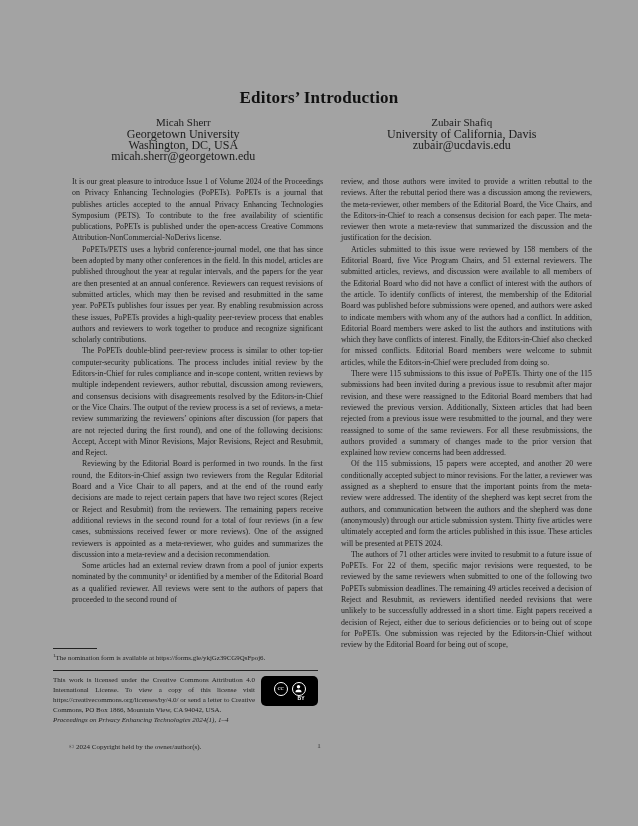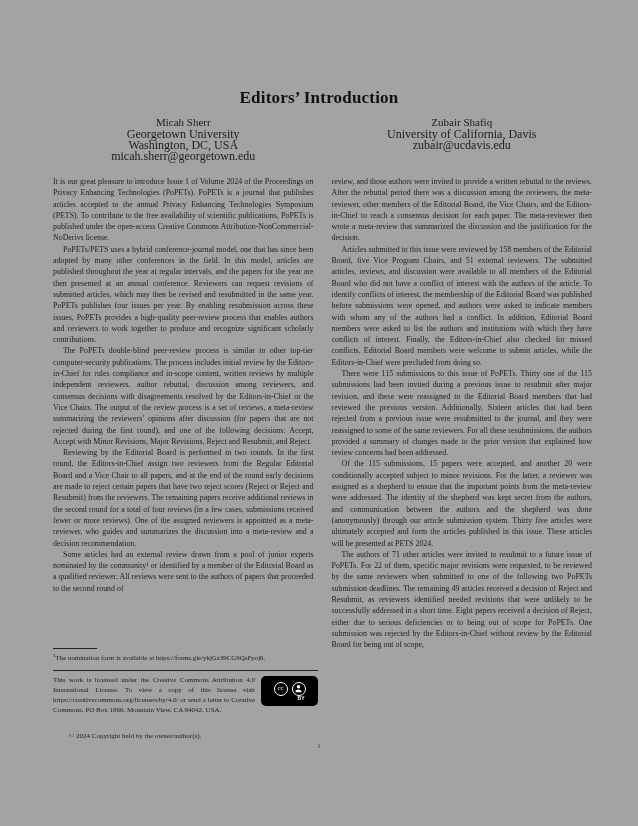--- a/index.html
+++ b/index.html
@@ -26,20 +26,21 @@
     padding:8px 46px 0 53px;
     gap:18px;
   }
   .author-block { width:265px; text-align:center; }
   .author-name { font-size:11px; margin-bottom:1px; }
   .author-line { font-size:12px; line-height:11px; }
   .columns {
     display:flex;
     gap:18px;
     padding:14px 46px 0 53px;
+    margin-left:19px;
   }
   .column { width:265px; font-size:7.9px; line-height:11.3px; }
   .para { margin:0; text-align:justify; }
   .para.indent { text-indent:10px; }
 
   .bottom-block {
     position:absolute;
     left:53px; top:648px;
     width:265px;
   }
@@ -155,19 +156,20 @@
           </span>
         <span class="badge-circle">
           <svg class="person-svg" viewBox="0 0 10 10" xmlns="http://www.w3.org/2000/svg">
             <circle cx="5" cy="3.1" r="1.9" fill="#fff"></circle>
             <path d="M1.6 9.3 a3.4 3.2 0 0 1 6.8 0 z" fill="#fff"></path>
           </svg>
         </span>
         <span class="badge-by">BY</span>
       </div>
       <p class="license-text">This work is licensed under the Creative Commons Attribution 4.0 International License. To view a copy of this license visit https://creativecommons.org/licenses/by/4.0/ or send a letter to Creative Commons, PO Box 1866, Mountain View, CA 94042, USA.</p>
+      <p class="license-venue">Proceedings on Privacy Enhancing Technologies 2024(1), 1–4</p>
       <p class="license-copyright">© 2024 Copyright held by the owner/author(s).</p>
     </div>
   </div>
 
   <div class="page-number">1</div>
 
 </div>
 
 </body></html>

